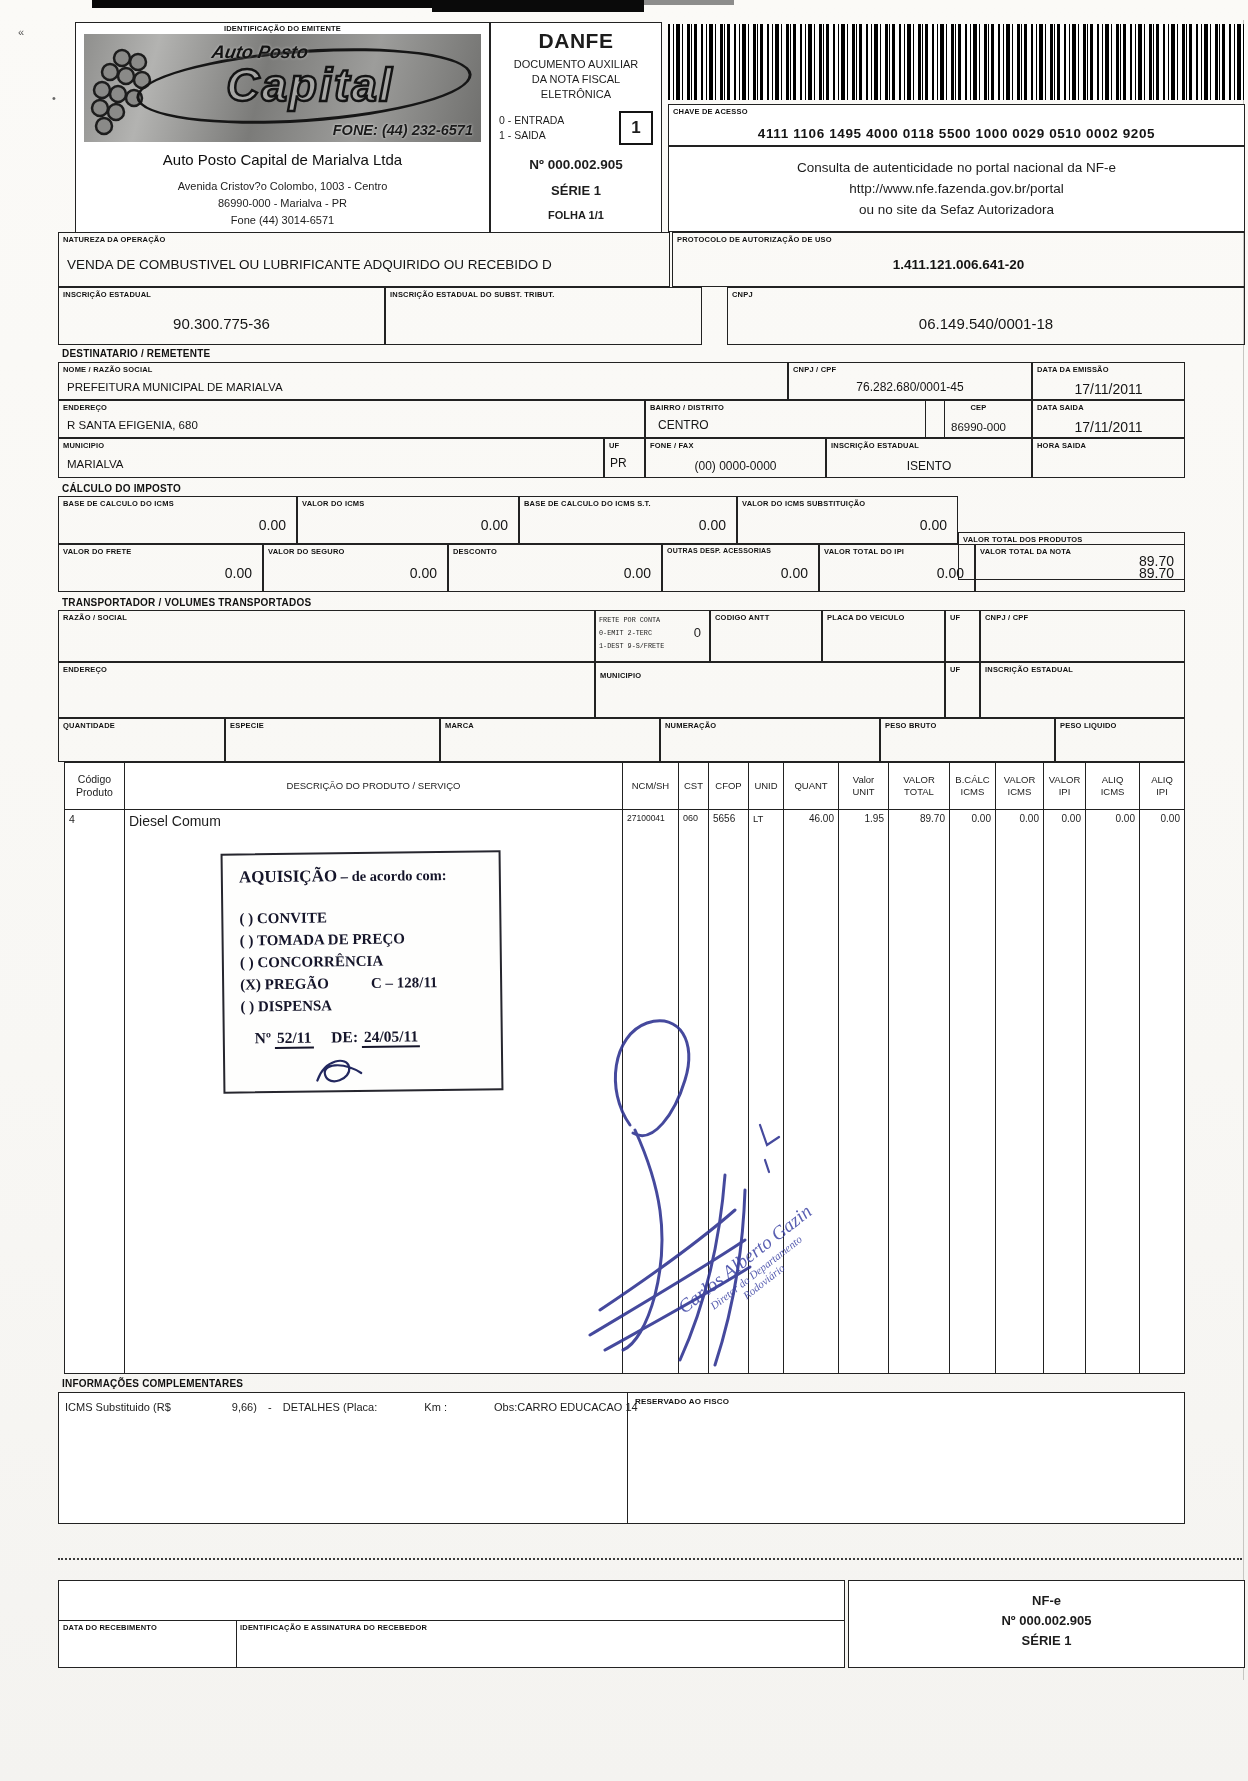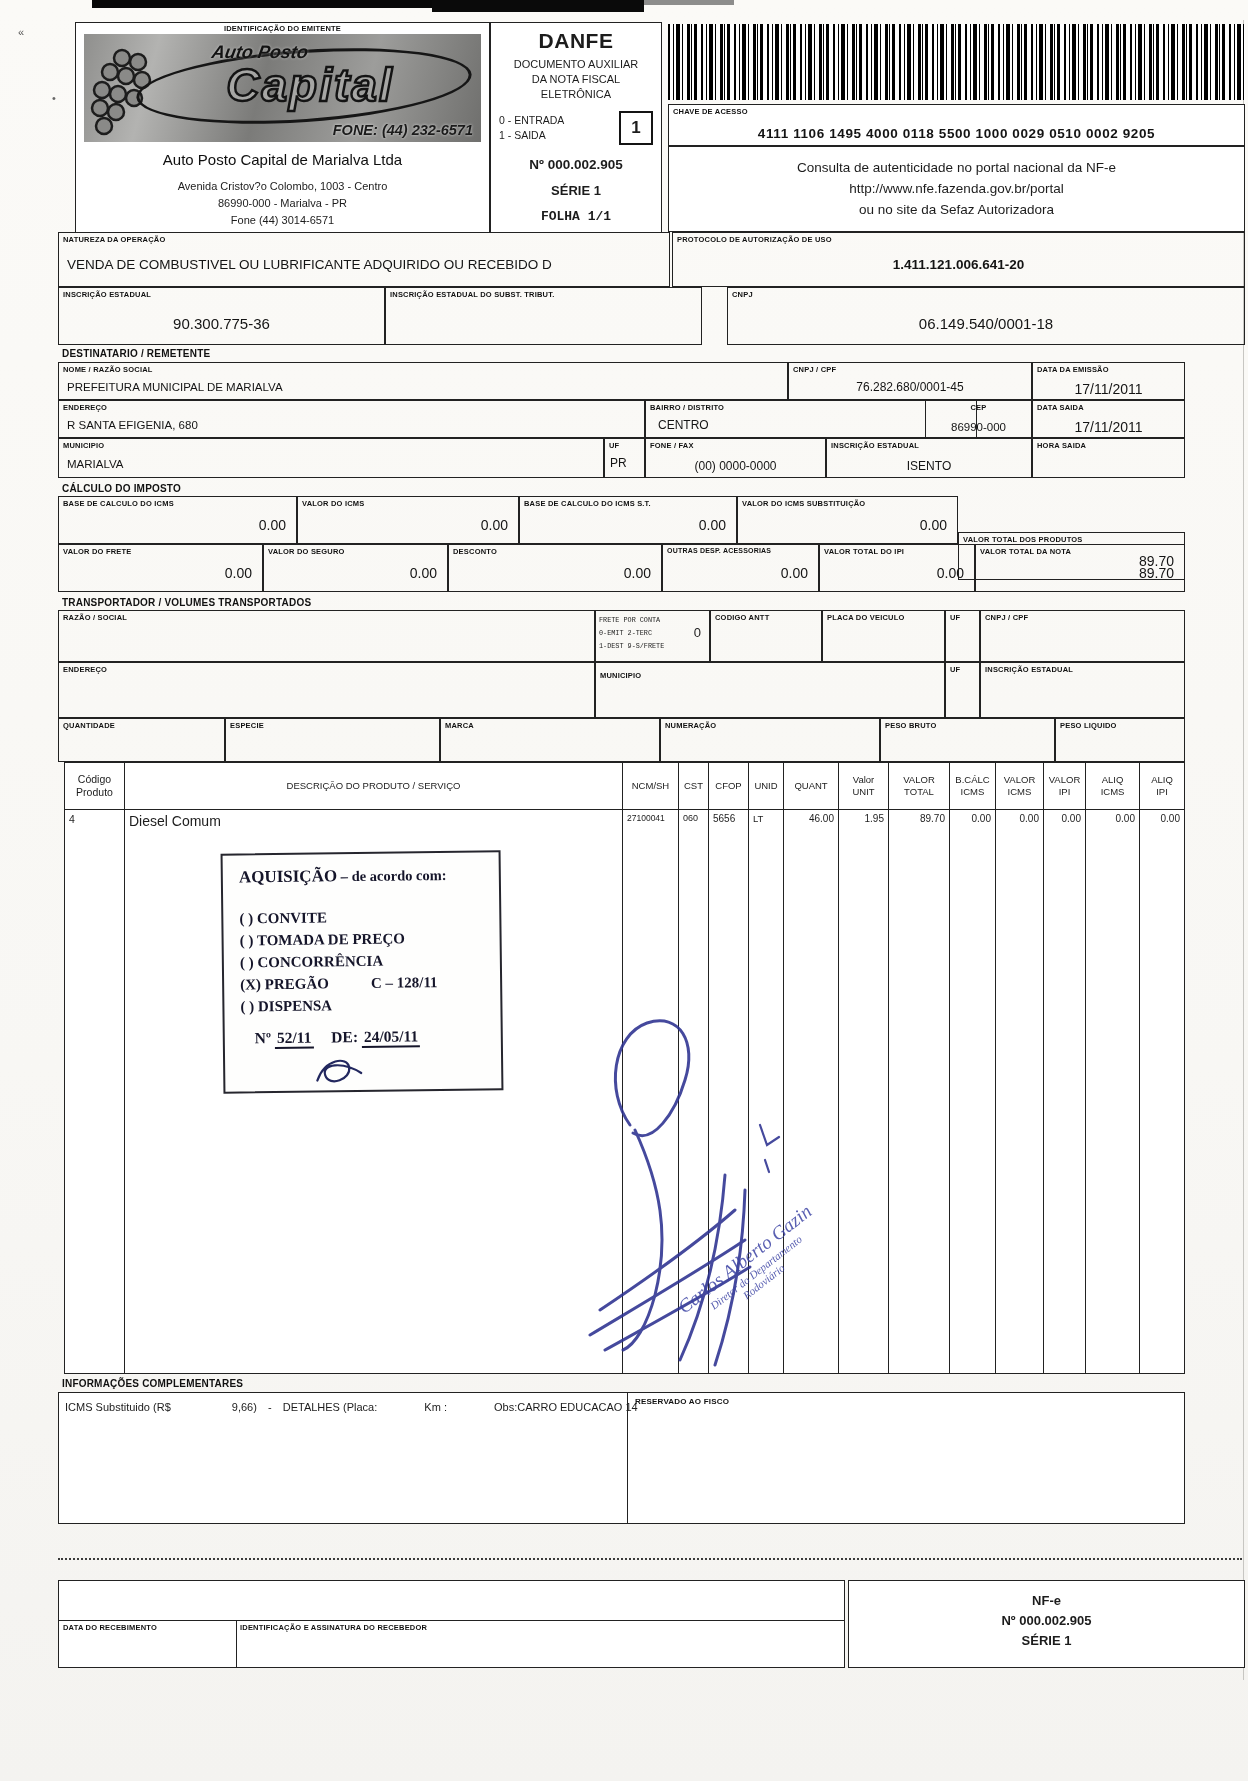--- a/index.html
+++ b/index.html
@@ -84,21 +84,21 @@
     <div class="pre" style="position:absolute;top:34px;left:0;right:0;text-align:center;font-size:11px;line-height:15px;">DOCUMENTO AUXILIAR
 DA NOTA FISCAL
 ELETRÔNICA</div>
     <div style="position:absolute;top:91px;left:8px;font-size:10.5px;">0 - ENTRADA</div>
     <div style="position:absolute;top:106px;left:8px;font-size:10.5px;">1 - SAIDA</div>
     <div style="position:absolute;top:88px;right:8px;width:30px;height:30px;border:2.2px solid #141414;display:flex;align-items:center;justify-content:center;">
       <span style="font-size:17px;font-weight:700;">1</span>
     </div>
     <div style="position:absolute;top:134px;left:0;right:0;text-align:center;font-size:13.5px;font-weight:700;">Nº 000.002.905</div>
     <div style="position:absolute;top:160px;left:0;right:0;text-align:center;font-size:13px;font-weight:700;">SÉRIE 1</div>
-    <div style="position:absolute;top:186px;left:0;right:0;text-align:center;font-size:13px;font-weight:700;font-family:Liberation Mono, monospace;">FOLHA 1/1</div>
+    <div style="position:absolute;top:186px;left:0;right:0;text-align:center;font-size:11px;font-weight:700;">FOLHA 1/1</div>
   </div>
 
   <div class="barcode"></div>
   <div class="b" style="left:668px;top:104px;width:577px;height:42px;background:#fff;">
     <span class="lbl">CHAVE DE ACESSO</span>
     <span class="val c bd" style="font-size:13.5px;letter-spacing:.6px;bottom:4px;">4111 1106 1495 4000 0118 5500 1000 0029 0510 0002 9205</span>
   </div>
   <div class="b" style="left:668px;top:146px;width:577px;height:86px;background:#fff;">
     <div class="pre" style="position:absolute;top:10px;left:0;right:0;text-align:center;font-size:13.5px;line-height:21px;">Consulta de autenticidade no portal nacional da NF-e
 http://www.nfe.fazenda.gov.br/portal
@@ -138,21 +138,21 @@
   </div>
   <div class="b" style="left:1032px;top:362px;width:153px;height:38px;">
     <span class="lbl">DATA DA EMISSÃO</span>
     <span class="val c" style="font-size:14px;bottom:2px;">17/11/2011</span>
   </div>
 
   <div class="b" style="left:58px;top:400px;width:587px;height:38px;">
     <span class="lbl">ENDEREÇO</span>
     <span class="val" style="font-size:11.5px;bottom:6px;">R SANTA EFIGENIA, 680</span>
   </div>
-  <div class="b" style="left:645px;top:400px;width:332px;height:38px;">
+  <div class="b" style="left:645px;top:400px;width:300px;height:38px;">
     <span class="lbl">BAIRRO / DISTRITO</span>
     <span class="val" style="font-size:12px;bottom:5px;left:12px;">CENTRO</span>
   </div>
   <div class="b" style="left:925px;top:400px;width:107px;height:38px;">
     <span class="lbl" style="left:0;right:0;text-align:center;">CEP</span>
     <span class="val c" style="font-size:11.5px;bottom:4px;">86990-000</span>
   </div>
   <div class="b" style="left:1032px;top:400px;width:153px;height:38px;">
     <span class="lbl">DATA SAIDA</span>
     <span class="val c" style="font-size:14px;bottom:2px;">17/11/2011</span>

